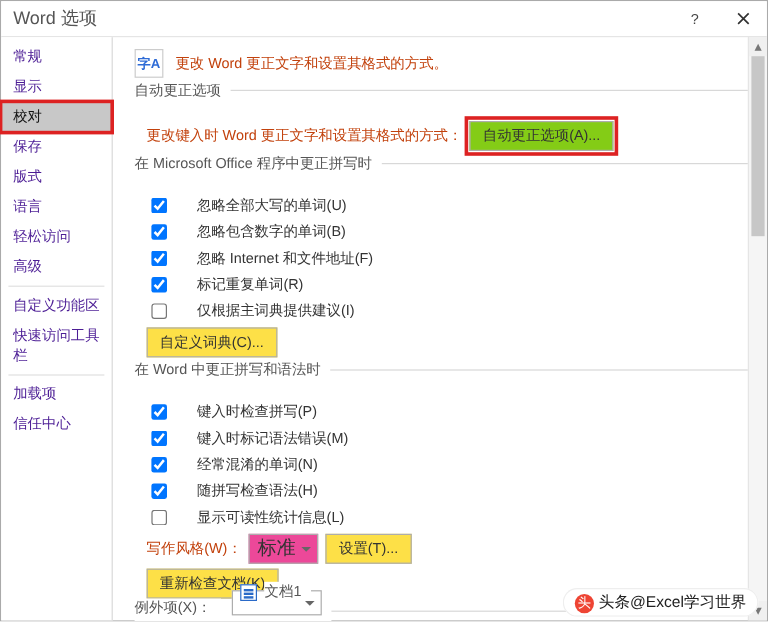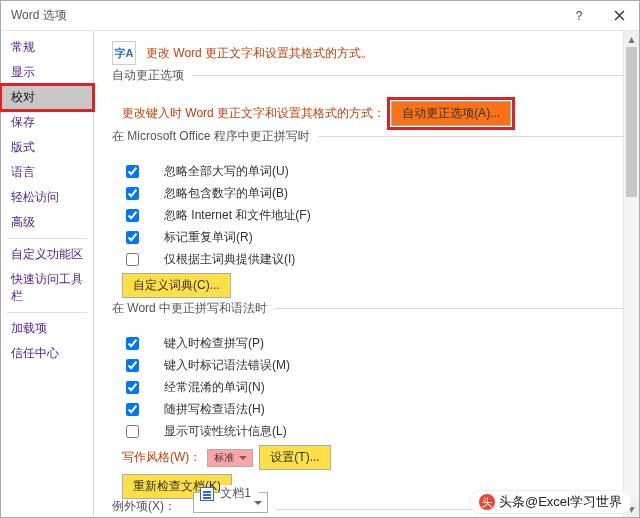--- a/index.html
+++ b/index.html
@@ -12,21 +12,21 @@
     width: 640px;
     height: 518px;
     overflow: hidden;
     position: relative;
   }
   .window { width: 640px; height: 518px; border: 1px solid #aaa; display: flex; flex-direction: column; }
   .titlebar {
     height: 30px; display: flex; align-items: center; padding: 0 0 0 10px;
     border-bottom: 1px solid #e5e5e5; background: #fff; flex-shrink:0;
   }
-  .titlebar-title { flex:1; color: #555; font-size: 12px; }
+  .titlebar-title { flex:1; color: #555; font-size: 15px; }
   .win-btn { width: 40px; height: 30px; display:flex; align-items:center; justify-content:center; color:#444; }
   .body { flex:1; display:flex; min-height:0; }
   .sidebar {
     width: 93px; border-right: 1px solid #d9d9d9; padding-top:4px; flex-shrink:0; background:#fff;
   }
   .side-sep { border-top:1px solid #e0e0e0; margin:3px 6px; }
   .side-item {
     padding: 4px 10px; cursor: default; color:#4c1d95;
   }
   .side-item.selected {
@@ -58,27 +58,27 @@
     position: relative; top:-9px; background:#fff; padding-right:8px; font-size:12px;
   }
   .row { margin: 4px 0; display:flex; align-items:center; flex-wrap:wrap; gap:6px; }
   .indent { padding-left: 10px; }
   .chk { display:flex; align-items:center; gap:22px; margin:3px 0; }
   .chk input { width:13px; height:13px; }
   .btn {
     border:1px solid #adadad; background:#fde047; padding:3px 10px; font-size:12px; color:#333;
   }
   .btn.link-like {
-    background:#f97316;
+    background:#84cc16;
   }
   .highlight-btn {
     outline:3px solid #d22; outline-offset:1px;
   }
   .select {
-    border:1px solid #adadad; background:#fca5a5; padding:1px 18px 1px 6px; position:relative; display:inline-flex; align-items:center; font-size:10px;
+    border:1px solid #adadad; background:#ec4899; padding:1px 18px 1px 6px; position:relative; display:inline-flex; align-items:center; font-size:16px;
   }
   .select::after {
     content:""; position:absolute; right:5px; top:50%; width:0;height:0;
     border-left:4px solid transparent; border-right:4px solid transparent; border-top:4px solid #666;
     transform: translateY(-50%);
   }
   .doc-select { gap:6px; }
   .doc-ic {
     width:14px; height:14px; border:1px solid #2a6ac8; display:inline-block; background:#fff; position:relative;
   }

